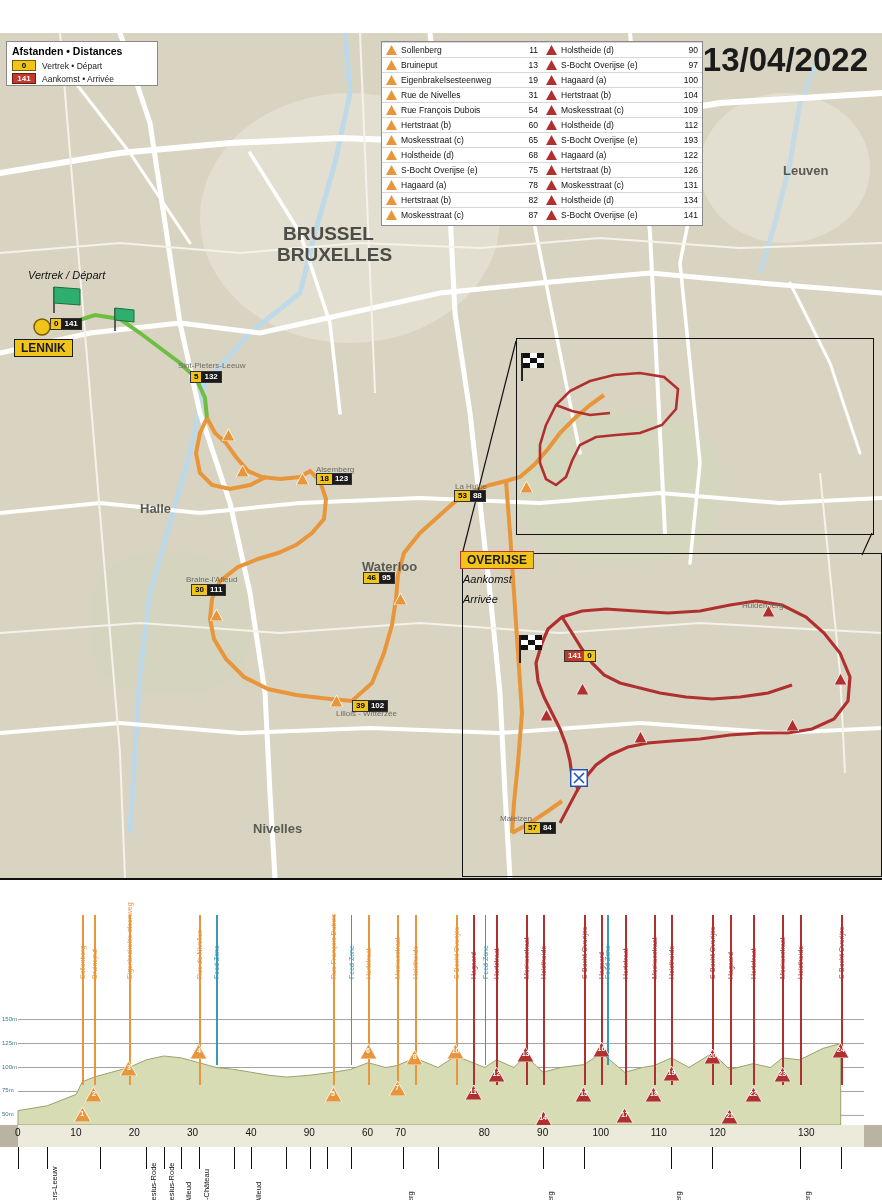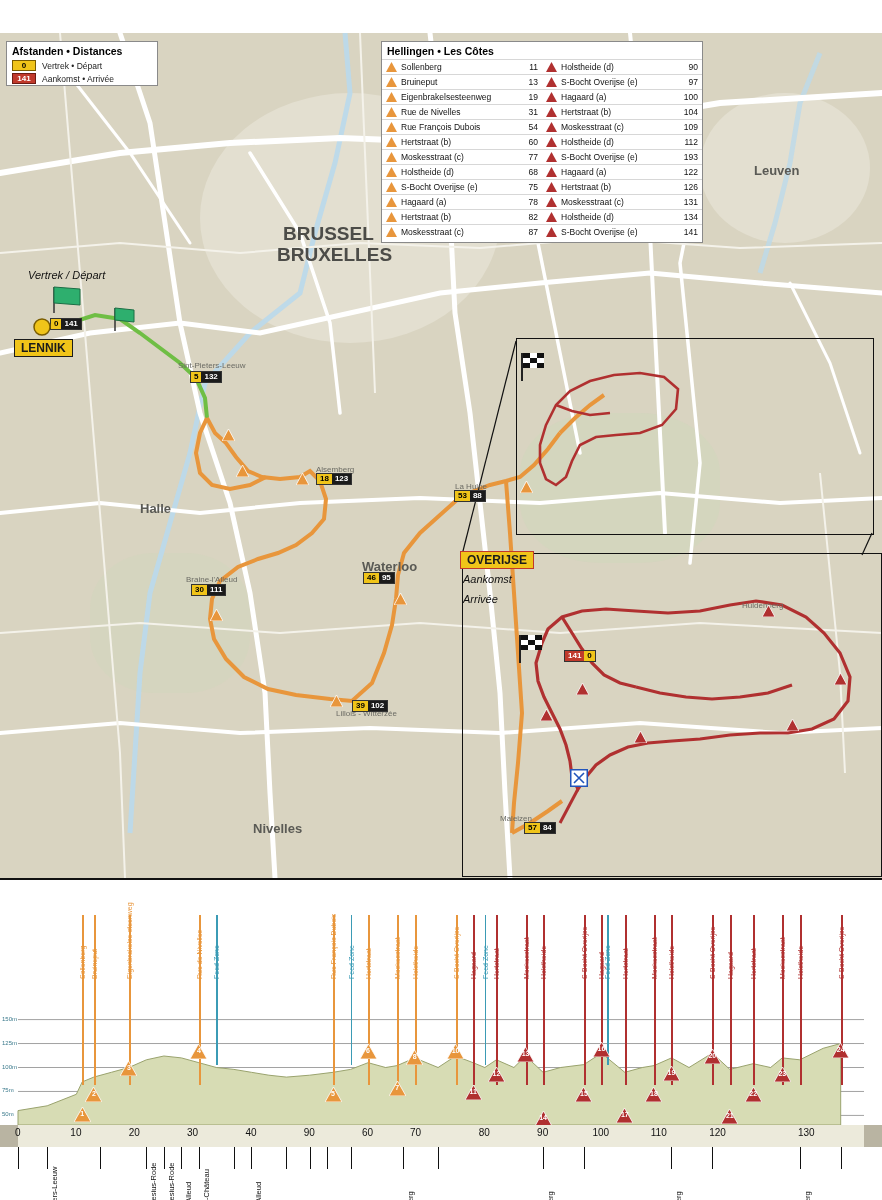--- a/index.html
+++ b/index.html
@@ -156,21 +156,20 @@
         <span class="km-chip">0</span>
         <span class="legend-txt">Vertrek • Départ</span>
       </div>
       <div class="legend-row">
         <span class="km-chip red">141</span>
         <span class="legend-txt">Aankomst • Arrivée</span>
       </div>
     </div>
 
     <div class="panel climbs">
-      <div class="panel-title">Hellingen • Les Côtes</div>
       <div class="climbs-cols">
         <div class="climbs-col col-left" id="climbs-left">
             <div class="climb-row">
               <span class="tri"><svg viewBox="0 0 11 10" width="11" height="10">
                   <path d="M5.5 0 L11 10 L0 10 Z"></path>
                 </svg></span>
               <span class="climb-name">Sollenberg</span>
               <span class="climb-km">11</span>
             </div>
             <div class="climb-row">
@@ -206,21 +205,21 @@
                   <path d="M5.5 0 L11 10 L0 10 Z"></path>
                 </svg></span>
               <span class="climb-name">Hertstraat (b)</span>
               <span class="climb-km">60</span>
             </div>
             <div class="climb-row">
               <span class="tri"><svg viewBox="0 0 11 10" width="11" height="10">
                   <path d="M5.5 0 L11 10 L0 10 Z"></path>
                 </svg></span>
               <span class="climb-name">Moskesstraat (c)</span>
-              <span class="climb-km">77</span>
+              <span class="climb-km">65</span>
             </div>
             <div class="climb-row">
               <span class="tri"><svg viewBox="0 0 11 10" width="11" height="10">
                   <path d="M5.5 0 L11 10 L0 10 Z"></path>
                 </svg></span>
               <span class="climb-name">Holstheide (d)</span>
               <span class="climb-km">68</span>
             </div>
             <div class="climb-row">
               <span class="tri"><svg viewBox="0 0 11 10" width="11" height="10">
@@ -333,25 +332,26 @@
               <span class="tri"><svg viewBox="0 0 11 10" width="11" height="10">
                   <path d="M5.5 0 L11 10 L0 10 Z"></path>
                 </svg></span>
               <span class="climb-name">S-Bocht Overijse (e)</span>
               <span class="climb-km">141</span>
             </div>
           </div>
       </div>
     </div>
 
+    <div class="date">13/04/2022</div>
 
     <div id="city-layer">
         <div class="city-label big" style="left: 283px; top: 190px;">BRUSSEL</div>
         <div class="city-label big" style="left: 277px; top: 211px;">BRUXELLES</div>
-        <div class="city-label" style="left: 754px; top: 130px;">Leuven</div>
+        <div class="city-label" style="left: 783px; top: 130px;">Leuven</div>
         <div class="city-label" style="left: 140px; top: 468px;">Halle</div>
         <div class="city-label" style="left: 362px; top: 526px;">Waterloo</div>
         <div class="city-label" style="left: 253px; top: 788px;">Nivelles</div>
         <div class="small-label" style="left: 178px; top: 328px;">Sint-Pieters-Leeuw</div>
         <div class="small-label" style="left: 316px; top: 432px;">Alsemberg</div>
         <div class="small-label" style="left: 186px; top: 542px;">Braine-l'Alleud</div>
         <div class="small-label" style="left: 336px; top: 676px;">Lillois - Witterzée</div>
         <div class="small-label" style="left: 455px; top: 449px;">La Hulpe</div>
         <div class="small-label" style="left: 742px; top: 568px;">Huldenberg</div>
         <div class="small-label" style="left: 500px; top: 781px;">Maleizen</div>
@@ -645,21 +645,21 @@
     <div class="axis"></div>
     <div class="axis-in"></div>
     <div id="xticks">
         <div class="tick" style="left: 15px;">0</div>
         <div class="tick" style="left: 70.3448px;">10</div>
         <div class="tick" style="left: 128.69px;">20</div>
         <div class="tick" style="left: 187.034px;">30</div>
         <div class="tick" style="left: 245.379px;">40</div>
         <div class="tick" style="left: 303.724px;">90</div>
         <div class="tick" style="left: 362.069px;">60</div>
-        <div class="tick" style="left: 410px;">70</div>
+        <div class="tick" style="left: 395px;">70</div>
         <div class="tick" style="left: 478.759px;">80</div>
         <div class="tick" style="left: 537.103px;">90</div>
         <div class="tick" style="left: 592.448px;">100</div>
         <div class="tick" style="left: 650.793px;">110</div>
         <div class="tick" style="left: 709.138px;">120</div>
         <div class="tick" style="left: 798px;">130</div>
       </div>
     <div id="bottom-labels">
         <div class="bline" style="left: 18px; top: 267px; height: 22px;"></div>
         <div class="blabel" style="left: 21px; top: 350px; transform: rotate(-90deg); transform-origin: left top; position: absolute;">Lennik</div>

